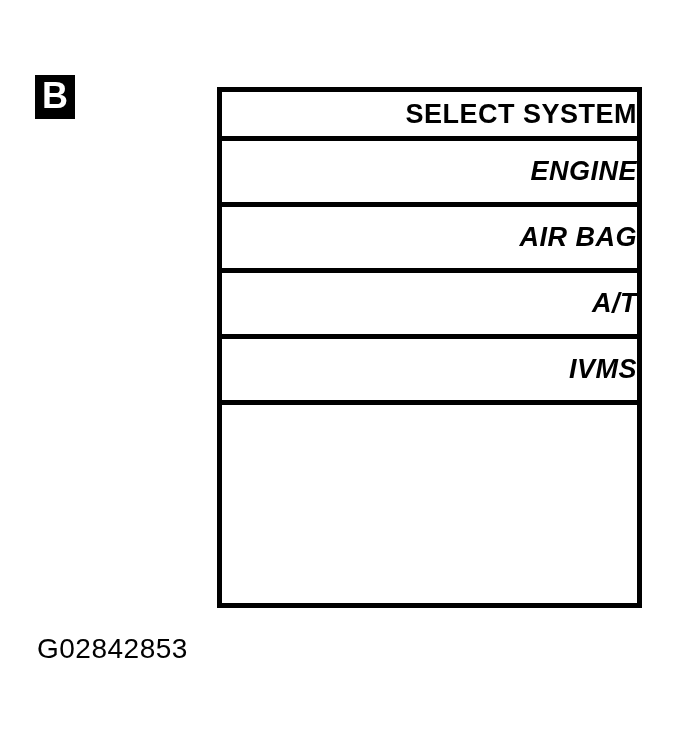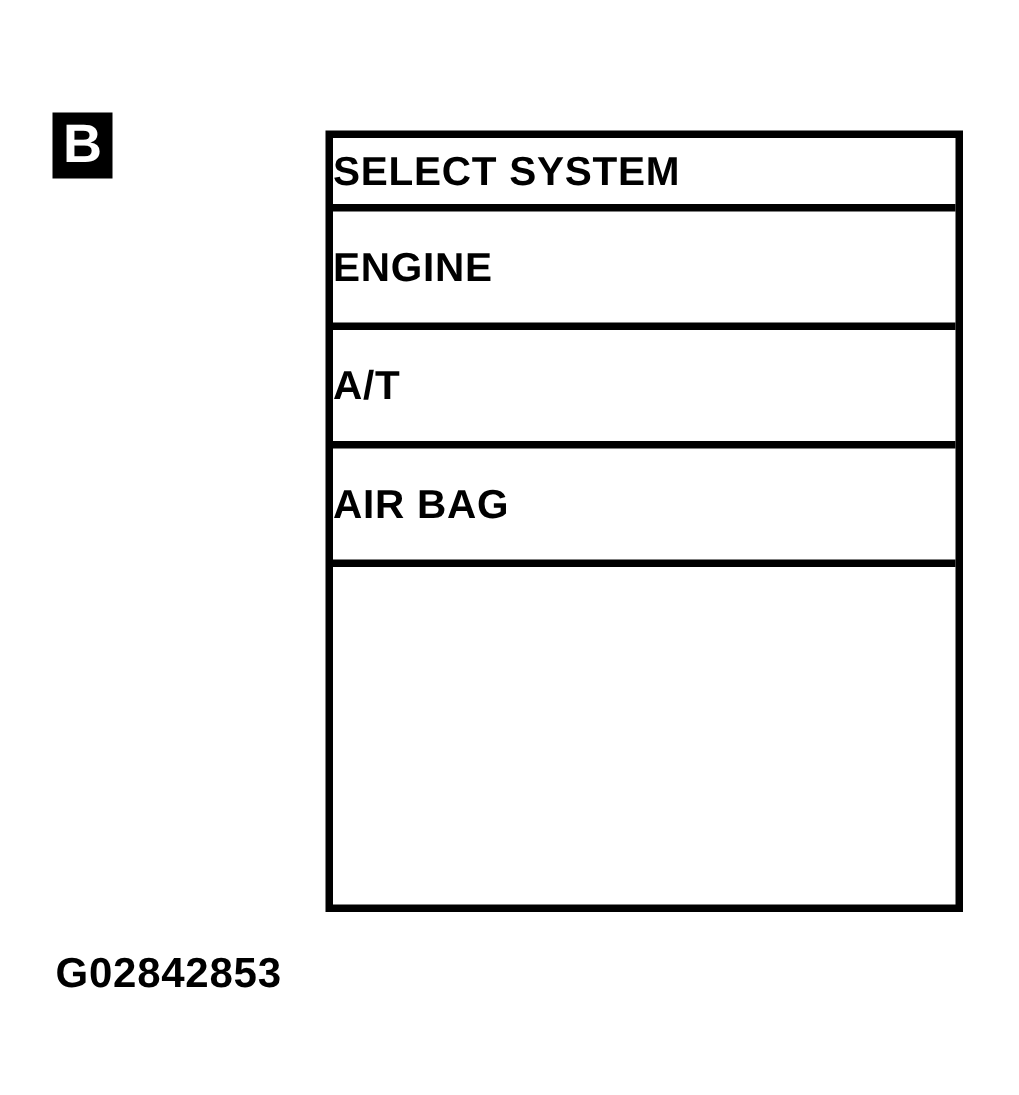--- a/index.html
+++ b/index.html
@@ -45,69 +45,73 @@
     height: 521px;
     border: 5px solid #000000;
     box-sizing: border-box;
     display: flex;
     flex-direction: column;
     background: #ffffff;
   }
   .menu-row {
     display: flex;
     align-items: center;
-    justify-content: flex-start;
+    justify-content: flex-end;
     font-weight: bold;
     font-size: 27px;
     letter-spacing: 0.5px;
     box-sizing: border-box;
   }
   .menu-row.title-row {
     height: 49px;
     border-bottom: 5px solid #000000;
     flex: none;
   }
   .menu-row.item-row {
-    height: 79px;
+    height: 66px;
     border-bottom: 5px solid #000000;
     flex: none;
+    font-style: italic;
   }
   .menu-row.item-row:last-child {
     border-bottom: none;
     flex: 1;
   }
 
   
   .figure-id {
     position: absolute;
     left: 37px;
     top: 633px;
     font-size: 28px;
-    font-weight: bold;
+    font-weight: normal;
     letter-spacing: 0.5px;
   }
 </style>
 </head>
 <body>
 
 <div class="figure-label-box">
   <span>B</span>
 </div>
 
 <div class="menu">
   <div class="menu-row title-row">
     <span>SELECT SYSTEM</span>
   </div>
   <div class="menu-row item-row">
     <span>ENGINE</span>
   </div>
   <div class="menu-row item-row">
+    <span>AIR BAG</span>
+  </div>
+  <div class="menu-row item-row">
     <span>A/T</span>
   </div>
   <div class="menu-row item-row">
-    <span>AIR BAG</span>
+    <span>IVMS</span>
   </div>
   <div class="menu-row item-row">
     <span></span>
   </div>
 </div>
 
 <div class="figure-id">G02842853</div>
 
 </body></html>

